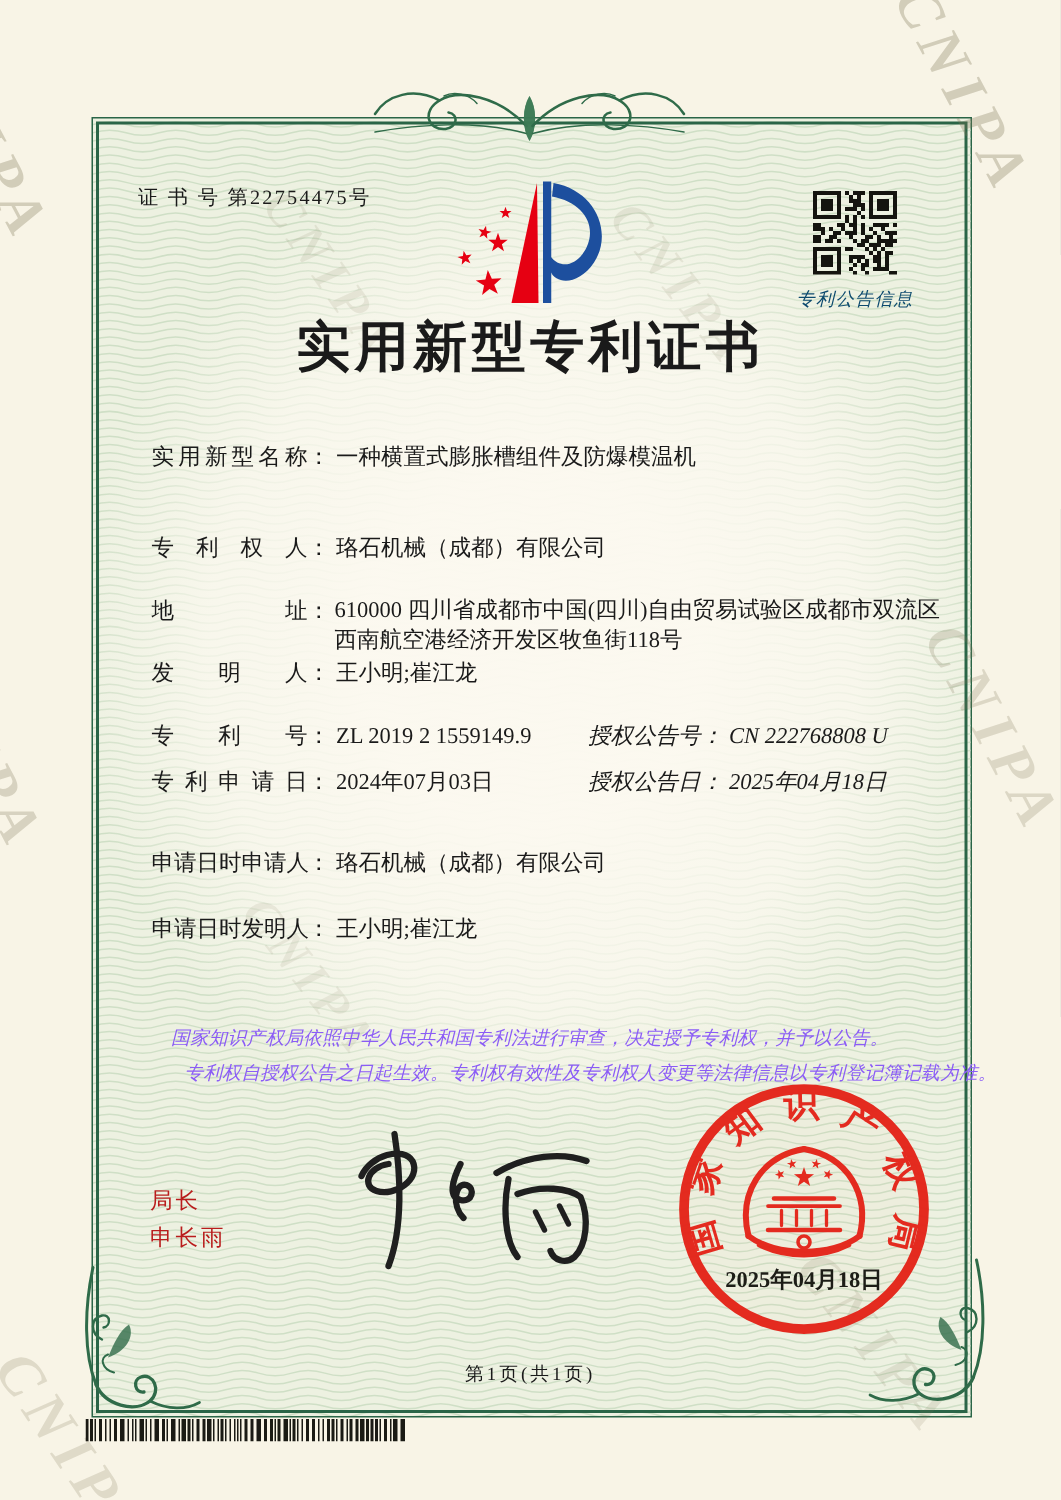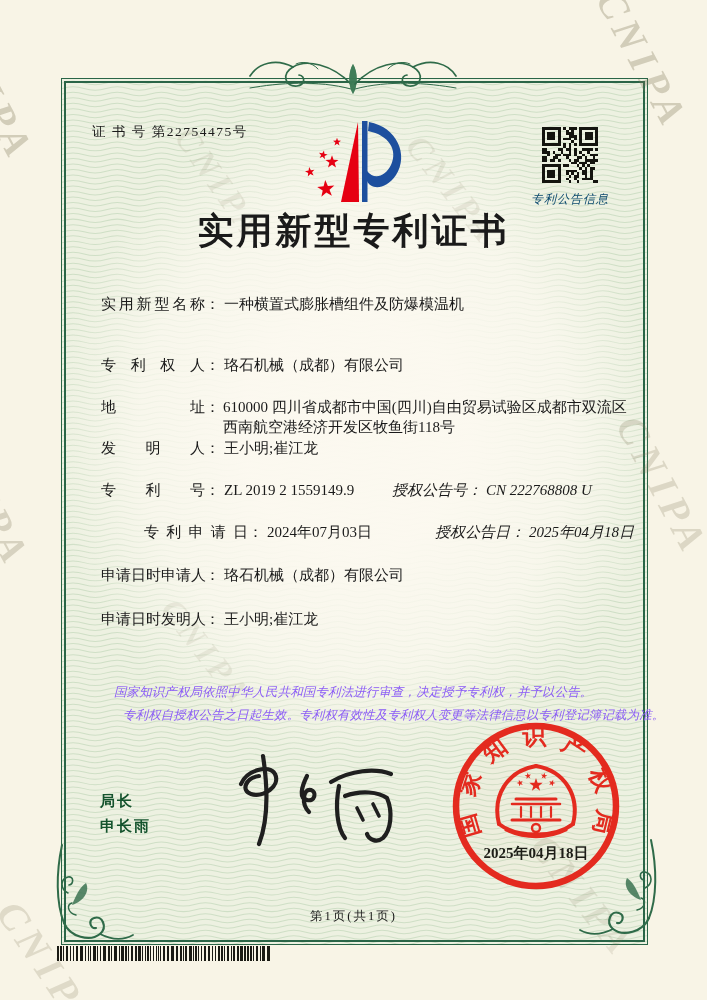--- a/index.html
+++ b/index.html
@@ -23,21 +23,21 @@
   .row{left:101px;width:540px;font-size:15px;white-space:nowrap;}
   .lbl{display:inline-block;width:104px;text-align:justify;text-align-last:justify;vertical-align:top;}
   .val{margin-left:4px;}
   .val-wrap{display:inline-block;margin-left:3px;width:415px;white-space:normal;line-height:19.5px;vertical-align:top;}
   .rgroup{position:absolute;left:291px;top:0;font-style:italic;}
   .statement{left:90px;top:681px;width:545px;font-size:12.4px;font-style:italic;
              line-height:22.5px;color:#8b5cf6;letter-spacing:0.2px;}
   .statement .ln1{text-indent:24px;white-space:nowrap;}
   .statement .ln2{white-space:nowrap;margin-left:33px;}
   .signer{left:100px;top:788px;font-family:"Liberation Sans","DejaVu Sans",sans-serif;
-          font-size:15px;font-weight:700;letter-spacing:2px;line-height:25px;color:#14532d;}
+          font-size:15px;font-weight:400;letter-spacing:2px;line-height:25px;color:#b91c1c;}
   .footer{left:61px;top:908px;width:585px;text-align:center;font-size:12.5px;letter-spacing:2px;}
   svg{display:block;}
   .seal-svg{position:absolute;left:448px;top:718px;opacity:0.96;}
   .sig-svg{position:absolute;left:213px;top:752px;}
 </style>
 </head>
 <body>
 
 <div class="page">
 
@@ -250,21 +250,21 @@
   <div class="abs row" style="top:398px;">
     <span class="lbl">地址</span><span>：</span><span class="val-wrap">610000 四川省成都市中国(四川)自由贸易试验区成都市双流区西南航空港经济开发区牧鱼街118号</span>
   </div>
   <div class="abs row" style="top:439px;">
     <span class="lbl">发明人</span><span>：</span><span class="val">王小明;崔江龙</span>
   </div>
   <div class="abs row" style="top:481px;position:absolute;">
     <span class="lbl">专利号</span><span>：</span><span class="val">ZL 2019 2 1559149.9</span>
     <span class="rgroup"><span>授权公告号</span><span>：</span><span class="val">CN 222768808 U</span></span>
   </div>
-  <div class="abs row" style="top:523px;position:absolute;margin-left:43px;">
+  <div class="abs row" style="top:512px;position:absolute;">
     <span class="lbl">专利申请日</span><span>：</span><span class="val">2024年07月03日</span>
     <span class="rgroup"><span>授权公告日</span><span>：</span><span class="val">2025年04月18日</span></span>
   </div>
   <div class="abs row" style="top:566px;">
     <span class="lbl">申请日时申请人</span><span>：</span><span class="val">珞石机械（成都）有限公司</span>
   </div>
   <div class="abs row" style="top:610px;">
     <span class="lbl">申请日时发明人</span><span>：</span><span class="val">王小明;崔江龙</span>
   </div>
 

